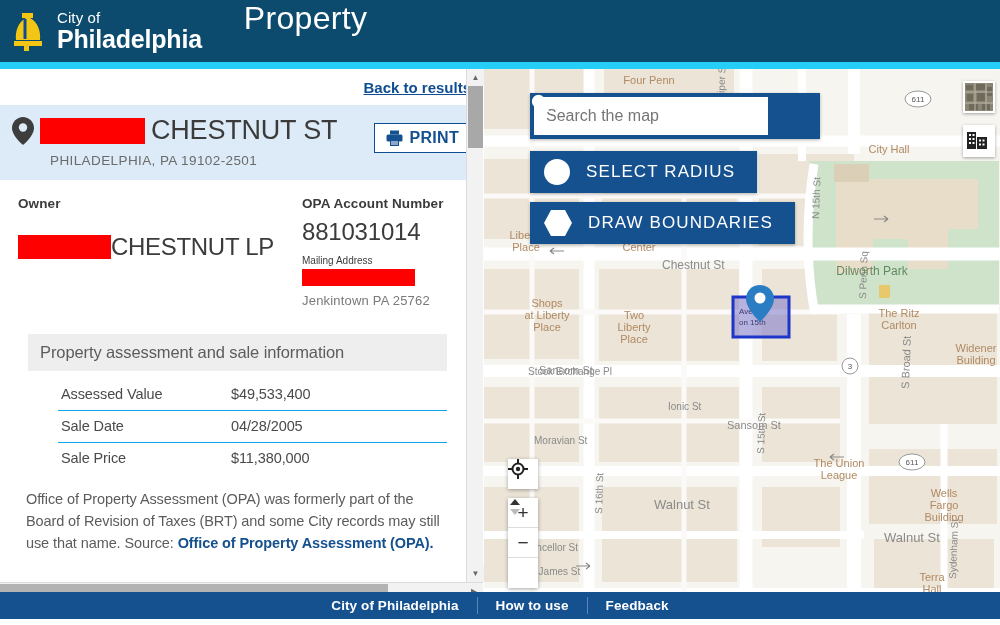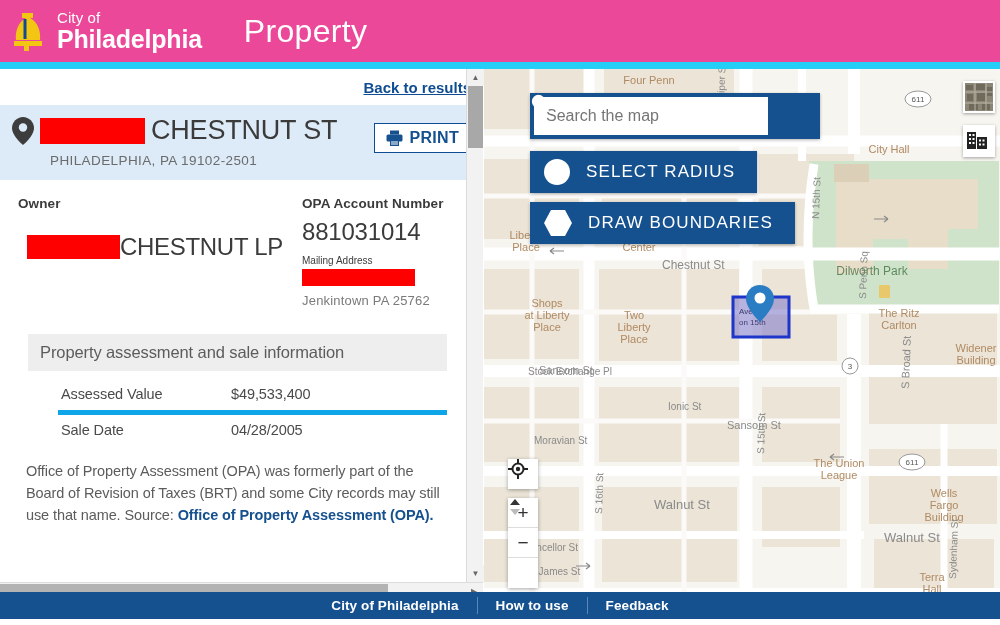--- a/index.html
+++ b/index.html
@@ -6,21 +6,21 @@
   html, body {
     width: 1000px; height: 625px;
     font-family: "Liberation Sans", sans-serif;
     overflow: hidden; background: #fff;
   }
   .app { position: relative; width: 1000px; height: 625px; }
 
   
   .header {
     position: absolute; top: 0; left: 0; width: 1000px; height: 62px;
-    background: #ec4899; display: flex; align-items: center;
+    background: #0c4a6e; display: flex; 
   }
   .logo-wrap { display: flex; align-items: center; margin-left: 8px; gap: 9px; }
   .bell-icon { width: 40px; height: 42px; flex: none; }
   .logo-text { display: flex; flex-direction: column; line-height: 1; color: #fff; }
   .logo-city { font-size: 15px; font-weight: 400; letter-spacing: .1px; margin-bottom: 2px; }
   .logo-phila { font-size: 25px; font-weight: 700; letter-spacing: -.2px; }
   .app-title {
     color: #fff; font-size: 32px; font-weight: 400;
     margin-left: 42px; letter-spacing: .3px;
   }
@@ -65,37 +65,37 @@
   }
   .printer-icon { width: 17px; height: 16px; flex: none; }
 
   .body-pad { padding: 16px 18px 0 18px; }
   .info-cols { display: flex; gap: 16px; }
   .col-owner { width: 268px; }
   .col-opa { flex: 1; }
   .field-label {
     font-size: 13.5px; font-weight: 700; color: #3b3b3b; letter-spacing: .1px;
   }
-  .owner-value { display: flex; align-items: center; margin-top: 22px; margin-left: 9px; }
+  .owner-value { display: flex; align-items: center; margin-top: 22px; }
   .redact-owner { width: 93px; height: 24px; }
   .owner-name { font-size: 24px; color: #3b3b3b; letter-spacing: -.3px; }
   .opa-number {
     font-size: 24px; color: #3b3b3b; margin-top: 7px; letter-spacing: -.2px;
   }
   .mail-label { font-size: 10px; font-weight: 400; color: #3b3b3b; margin-top: 9px; }
   .redact-mail { width: 113px; height: 17px; margin-top: 3px; }
   .mail-city { font-size: 13px; color: #7a7a7a; margin-top: 3px; letter-spacing: .2px; }
 
   .section-head {
     margin: 26px 18px 0 10px; background: #eeeeee; padding: 9px 12px;
     font-size: 16.5px; color: #5c5c5c; letter-spacing: -.1px;
   }
   .table { margin: 8px 18px 0 40px; }
   .trow {
-    display: flex; padding: 7px 0 8px 3px; border-bottom: 5px solid #0ea5e9;
+    display: flex; padding: 7px 0 8px 3px; border-bottom: 1px solid #0ea5e9;
     font-size: 14.5px; color: #4a4a4a;
   }
   .trow:last-child { border-bottom: none; }
   .tkey { width: 170px; letter-spacing: -.1px; }
   .tval { letter-spacing: -.1px; }
   .note {
     margin: 14px 24px 0 8px; font-size: 14.5px; color: #5c5c5c;
     line-height: 1.52; letter-spacing: -.1px;
   }
   .note-link { color: #15508f; font-weight: 700; }
@@ -270,20 +270,24 @@
       <div class="section-head">Property assessment and sale information</div>
 
       <div class="table">
         <div class="trow">
           <span class="tkey">Assessed Value</span>
           <span class="tval">$49,533,400</span>
         </div>
         <div class="trow">
           <span class="tkey">Sale Date</span>
           <span class="tval">04/28/2005</span>
+        </div>
+        <div class="trow">
+          <span class="tkey">Sale Price</span>
+          <span class="tval">$11,380,000</span>
         </div>
       </div>
 
       <div class="note">
         <span>Office of Property Assessment (OPA) was formerly part of the Board of Revision of Taxes (BRT) and some City records may still use that name. Source: </span><span class="note-link">Office of Property Assessment (OPA).</span>
       </div>
     </div>
   </div>
 
   <div class="vscroll" style="left:466px; right:auto;">

